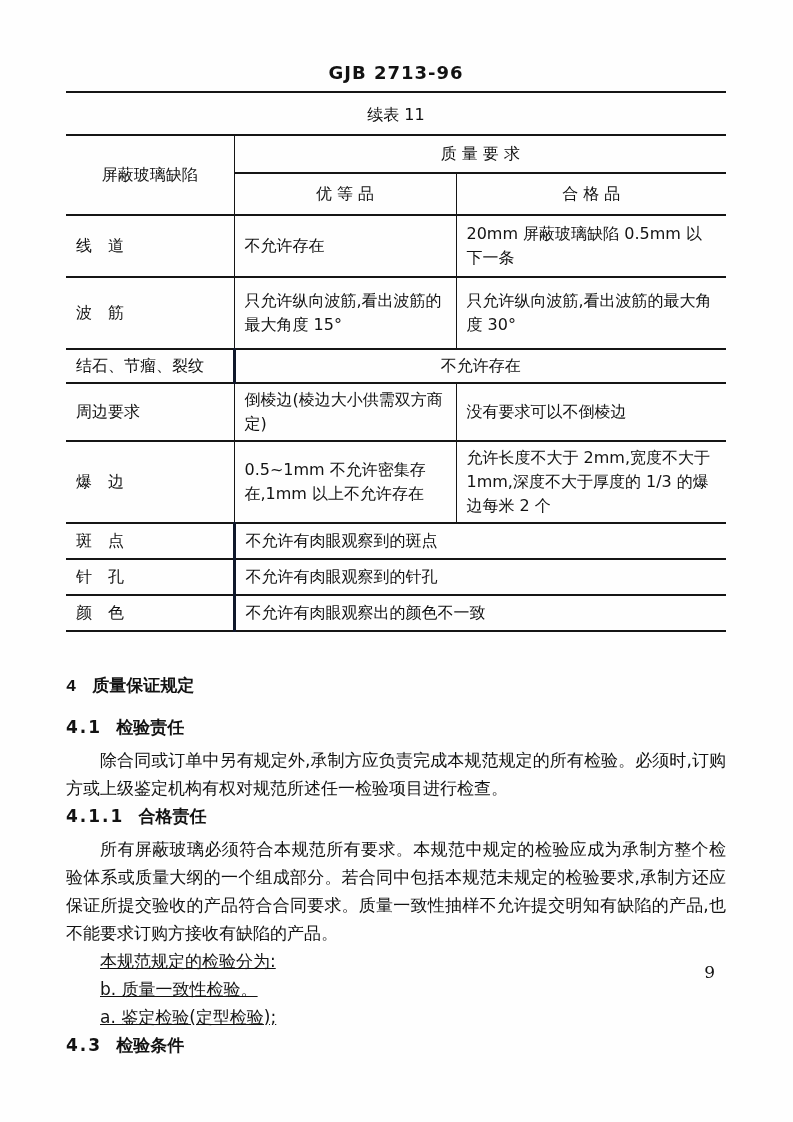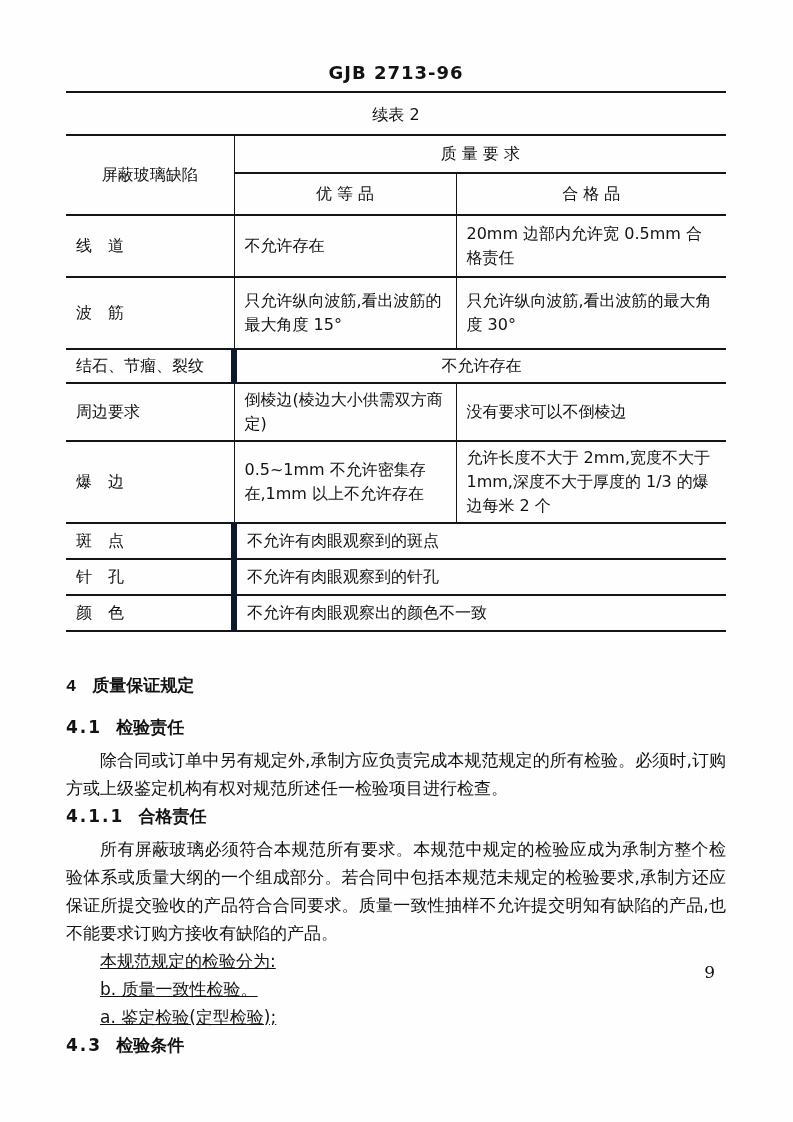--- a/index.html
+++ b/index.html
@@ -46,21 +46,21 @@
     border: 1px solid #151515;
     border-top-width: 2px;
     border-bottom-width: 2px;
     padding: 4px 10px;
     vertical-align: middle;
     line-height: 24px;
   }
   table.spec td:first-child { border-left: none; }
   table.spec td:last-child  { border-right: none; }
   table.spec tr.merged-row td { border-right: none; }
-  table.spec tr.merged-row td:first-child { border-right: 6px solid #0f172a; }
+  table.spec tr.merged-row td:first-child { border-right: 3px solid #0f172a; }
   .col-defect   { width: 168px; }
   .col-premium  { width: 222px; }
   .col-qualified{ width: 270px; }
   td.defect-cell { padding-left: 16px; }
   td.center { text-align: center; margin-top: 8px; }
   td.h-quality { height: 28px; }
   td.h-sub { height: 32px; }
   .row-xiandao td  { height: 52px; }
   .row-bojin td    { height: 62px; }
   .row-jieshi td   { height: 24px; }
@@ -94,42 +94,42 @@
 </style>
 </head>
 <body>
 
 <div class="page">
   <div class="content">
 
     <div class="doc-header">GJB 2713-96</div>
     <hr class="header-rule">
 
-    <div class="table-caption">续表 2</div>
+    <div class="table-caption">续表 11</div>
 
     <table class="spec">
       <colgroup>
         <col class="col-defect">
           <col class="col-premium">
           <col class="col-qualified">
       </colgroup>
       <tbody>
         <tr>
           <td rowspan="2" class="center h-sub">屏蔽玻璃缺陷</td>
           <td colspan="2" class="center h-quality">质  量  要  求</td>
         </tr>
         <tr>
           <td class="center h-sub">优 等 品</td>
           <td class="center h-sub">合 格 品</td>
         </tr>
 
         <tr class="row-xiandao">
           <td class="defect-cell">线　道</td>
           <td>不允许存在</td>
-          <td>20mm 边部内允许宽 0.5mm 合格责任</td>
+          <td>20mm 屏蔽玻璃缺陷 0.5mm 以下一条</td>
         </tr>
 
         <tr class="row-bojin">
           <td class="defect-cell">波　筋</td>
           <td>只允许纵向波筋,看出波筋的最大角度 15°</td>
           <td>只允许纵向波筋,看出波筋的最大角度 30°</td>
         </tr>
 
         <tr class="row-jieshi merged-row">
           <td class="defect-cell">结石、节瘤、裂纹</td>

